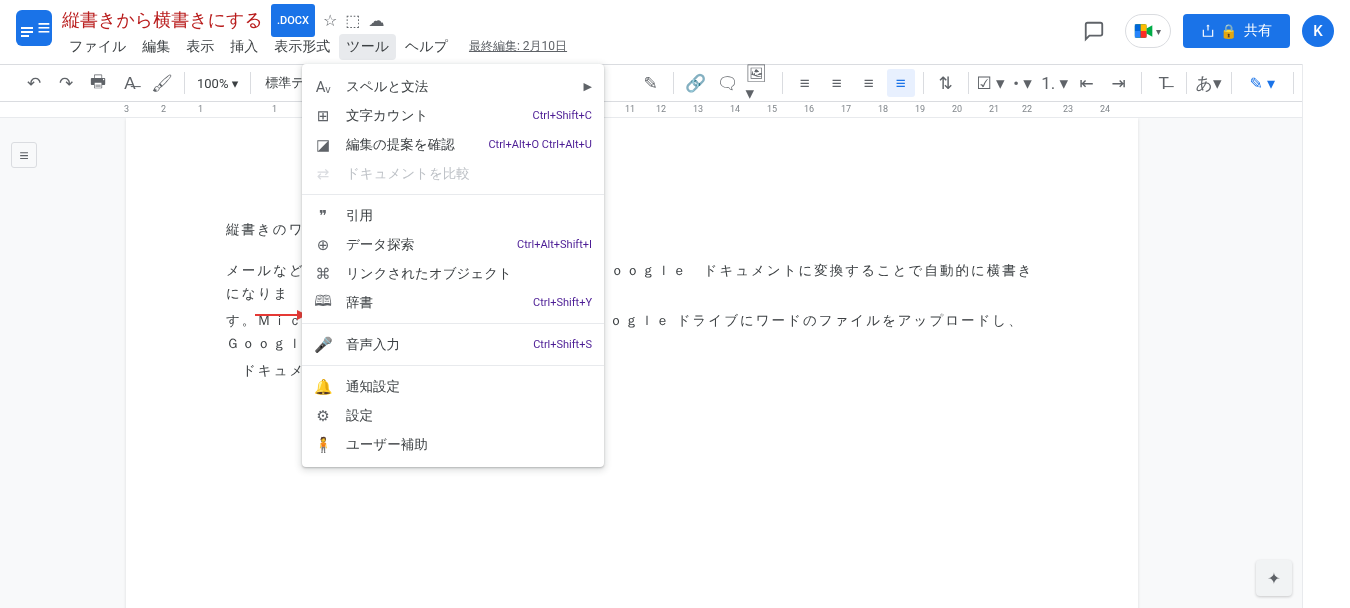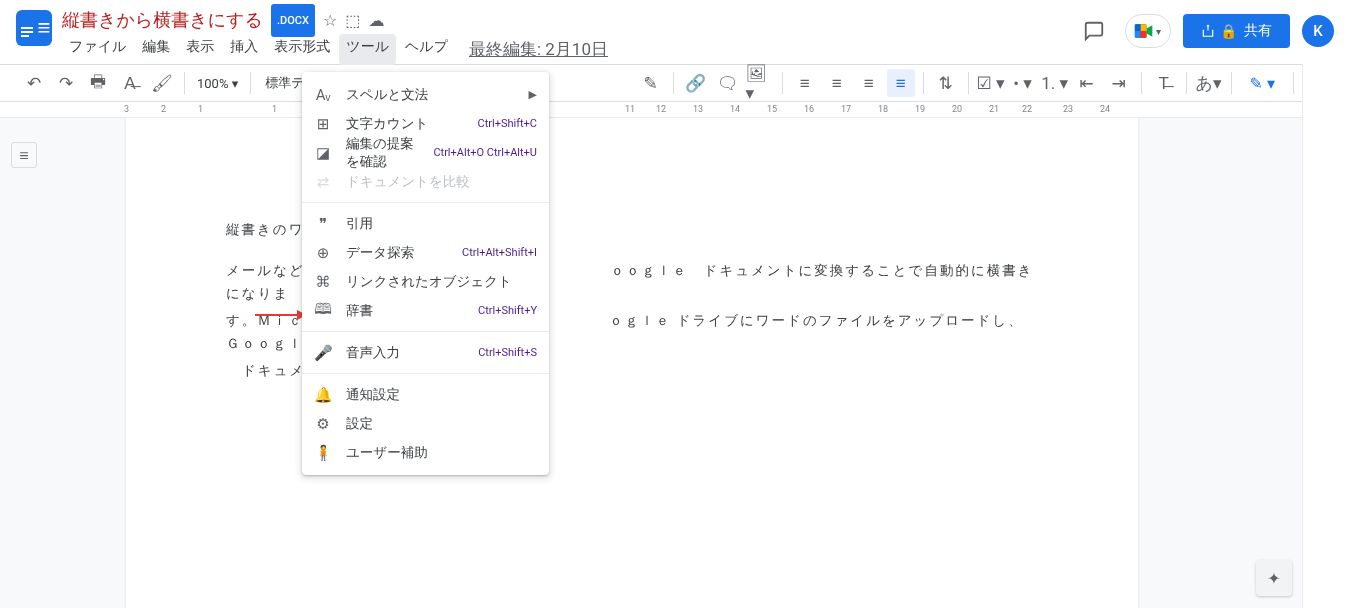--- a/index.html
+++ b/index.html
@@ -7,21 +7,21 @@
 .header{display:flex;align-items:flex-start;padding:8px 16px 0;height:64px}
 .docs-icon{width:36px;height:36px;background:#1a73e8;border-radius:6px;display:flex;align-items:center;justify-content:center;margin-right:10px;margin-top:2px;color:#fff;font-size:22px}
 .title-area{flex:1}
 .title-row{display:flex;align-items:center;gap:8px;height:24px}
 .doc-title{font-size:18px;color:#b91c1c}
 .docx-badge{background:#1a73e8;color:#fff;font-size:11px;font-weight:500;padding:10px 6px;border-radius:3px}
 .title-icon{color:#5f6368;font-size:16px;cursor:pointer}
 .menubar{display:flex;gap:2px;margin-top:2px;font-size:14px;color:#3c4043}
 .menu-item{padding:4px 7px;border-radius:4px;cursor:pointer}
 .menu-item.active{background:#e8eaed}
-.last-edit{color:#5f6368;text-decoration:underline;font-size:17px;margin-left:8px;padding:4px}
+.last-edit{color:#5f6368;text-decoration:underline;font-size:12px;margin-left:8px;padding:4px}
 .header-right{display:flex;align-items:center;gap:12px;margin-top:4px}
 .icon-btn{width:38px;height:38px;border-radius:50%;display:flex;align-items:center;justify-content:center;color:#5f6368;cursor:pointer;font-size:20px}
 .meet-btn{width:46px;height:34px;border:1px solid #dadce0;border-radius:17px;display:flex;align-items:center;justify-content:center}
 .share-btn{background:#1a73e8;color:#fff;padding:8px 18px;border-radius:4px;font-size:14px;display:flex;align-items:center;gap:6px;cursor:pointer}
 .avatar{width:32px;height:32px;border-radius:50%;background:#1a73e8;color:#fff;display:flex;align-items:center;justify-content:center;font-size:15px;font-weight:500}
 .toolbar{height:38px;border-top:1px solid #dadce0;border-bottom:1px solid #dadce0;display:flex;align-items:center;padding:0 20px;gap:4px}
 .tb-btn{width:28px;height:28px;display:flex;align-items:center;justify-content:center;color:#5f6368;cursor:pointer;border-radius:3px;font-size:17px}
 .tb-btn.justify{background:#e8f0fe;color:#1a73e8}
 .tb-sep{width:1px;height:22px;background:#dadce0;margin:0 4px}
 .tb-zoom{font-size:13px;color:#3c4043;padding:0 4px}
@@ -29,21 +29,21 @@
 .spacer{flex:1}
 .edit-pill{display:flex;align-items:center;padding:4px 10px;border-radius:4px;color:#1a73e8;gap:4px}
 .ruler{height:16px;background:#fff;position:relative;font-size:9px;color:#80868b;border-bottom:1px solid #e8eaed}
 .ruler-inner{position:absolute;left:126px;right:20px;top:0;height:16px}
 .tick{position:absolute;top:2px;font-size:9px}
 .content-area{position:absolute;top:118px;left:0;right:48px;bottom:0;background:#f8f9fa;overflow:hidden}
 .left-rail{position:absolute;left:0;top:0;width:48px;height:100%;display:flex;justify-content:center;padding-top:24px}
 .page{position:absolute;left:126px;top:0;width:1012px;height:600px;background:#fff;box-shadow:0 1px 3px rgba(0,0,0,.12);padding:100px 100px 0}
 .doc-text{font-size:13.5px;color:#3c4043;line-height:1.7;letter-spacing:2px}
 .doc-text p{margin-bottom:12px}
-.dropdown{position:absolute;left:302px;top:72px;width:247px;background:#fff;box-shadow:0 2px 6px 2px rgba(60,64,67,.15),0 1px 2px rgba(60,64,67,.3);border-radius:4px;padding:8px 0;z-index:100}
+.dropdown{position:absolute;left:302px;top:64px;width:302px;background:#fff;box-shadow:0 2px 6px 2px rgba(60,64,67,.15),0 1px 2px rgba(60,64,67,.3);border-radius:4px;padding:8px 0;z-index:100}
 .dd-item{display:flex;align-items:center;height:29px;padding:0 12px;font-size:13.5px;color:#3c4043;cursor:pointer;gap:14px}
 .dd-item.disabled{color:#bdc1c6;cursor:default}
 .dd-ic{width:18px;text-align:center;color:#5f6368;font-size:15px}
 .dd-item.disabled .dd-ic{color:#dadce0}
 .dd-label{flex:1}
 .dd-shortcut{font-size:11px;color:#4c1d95}
 .dd-arrow{color:#5f6368;font-size:11px}
 .dd-sep{height:1px;background:#e8eaed;margin:6px 0}
 .side-panel{position:absolute;right:0;top:64px;width:48px;bottom:0;border-left:1px solid #e8eaed;display:flex;align-items:center;padding-top:18px;gap:16px;background:#fff}
 .side-ic{width:20px;height:20px;cursor:pointer}

